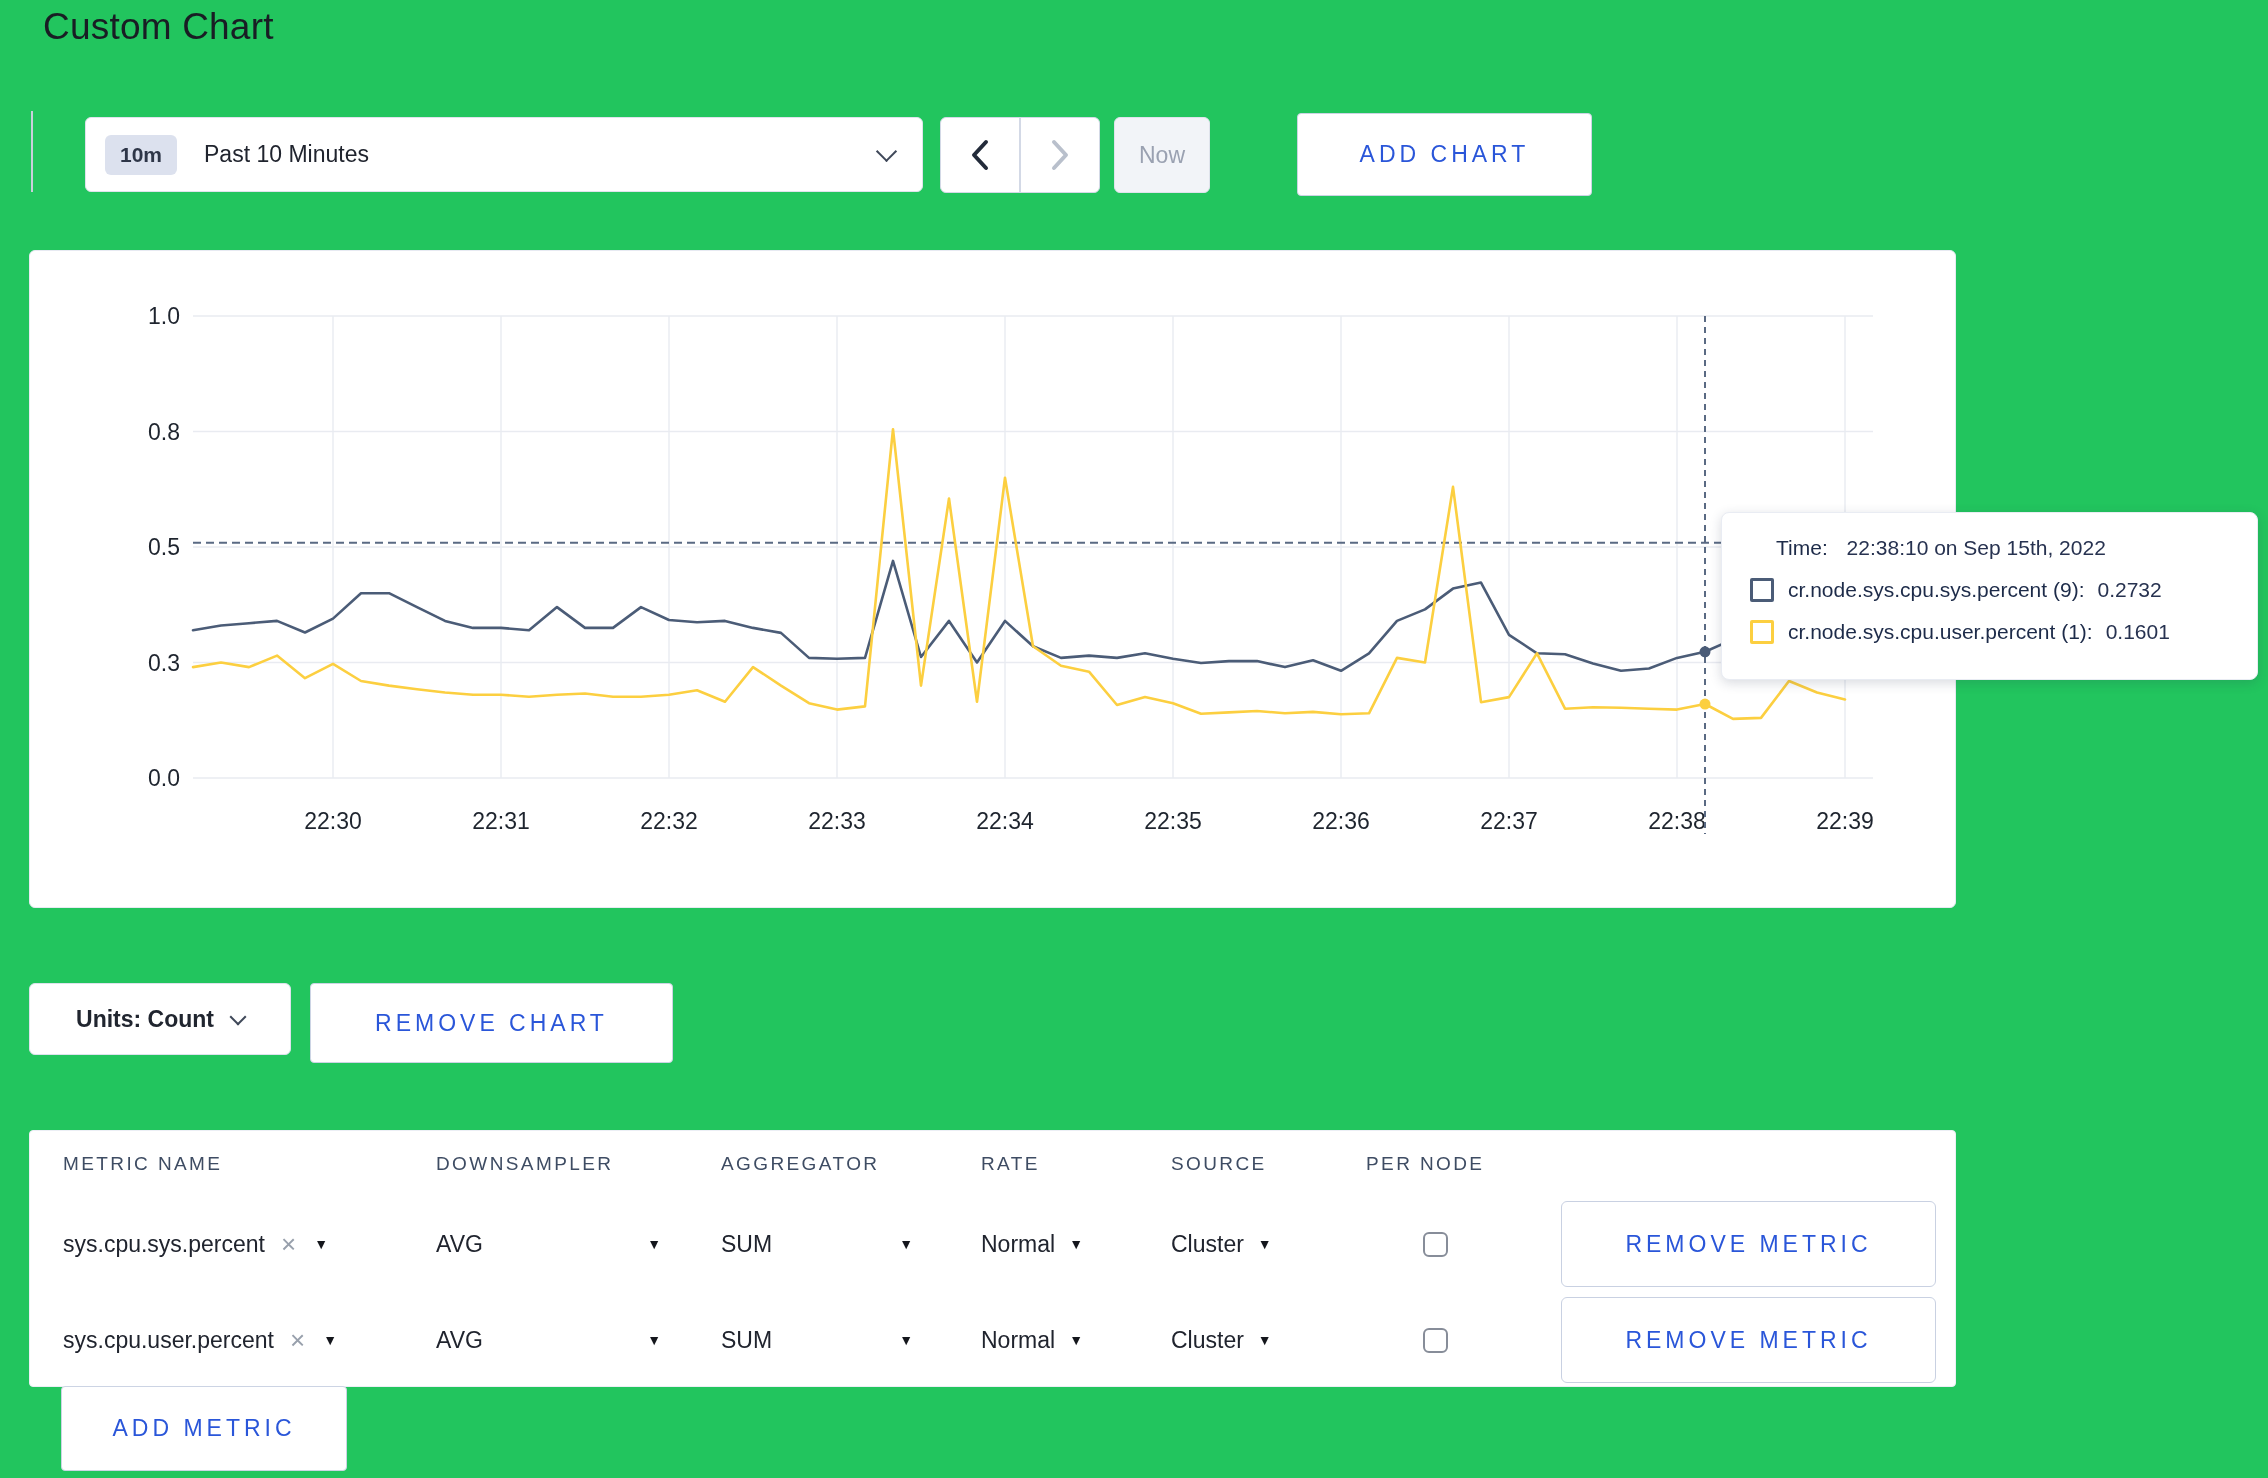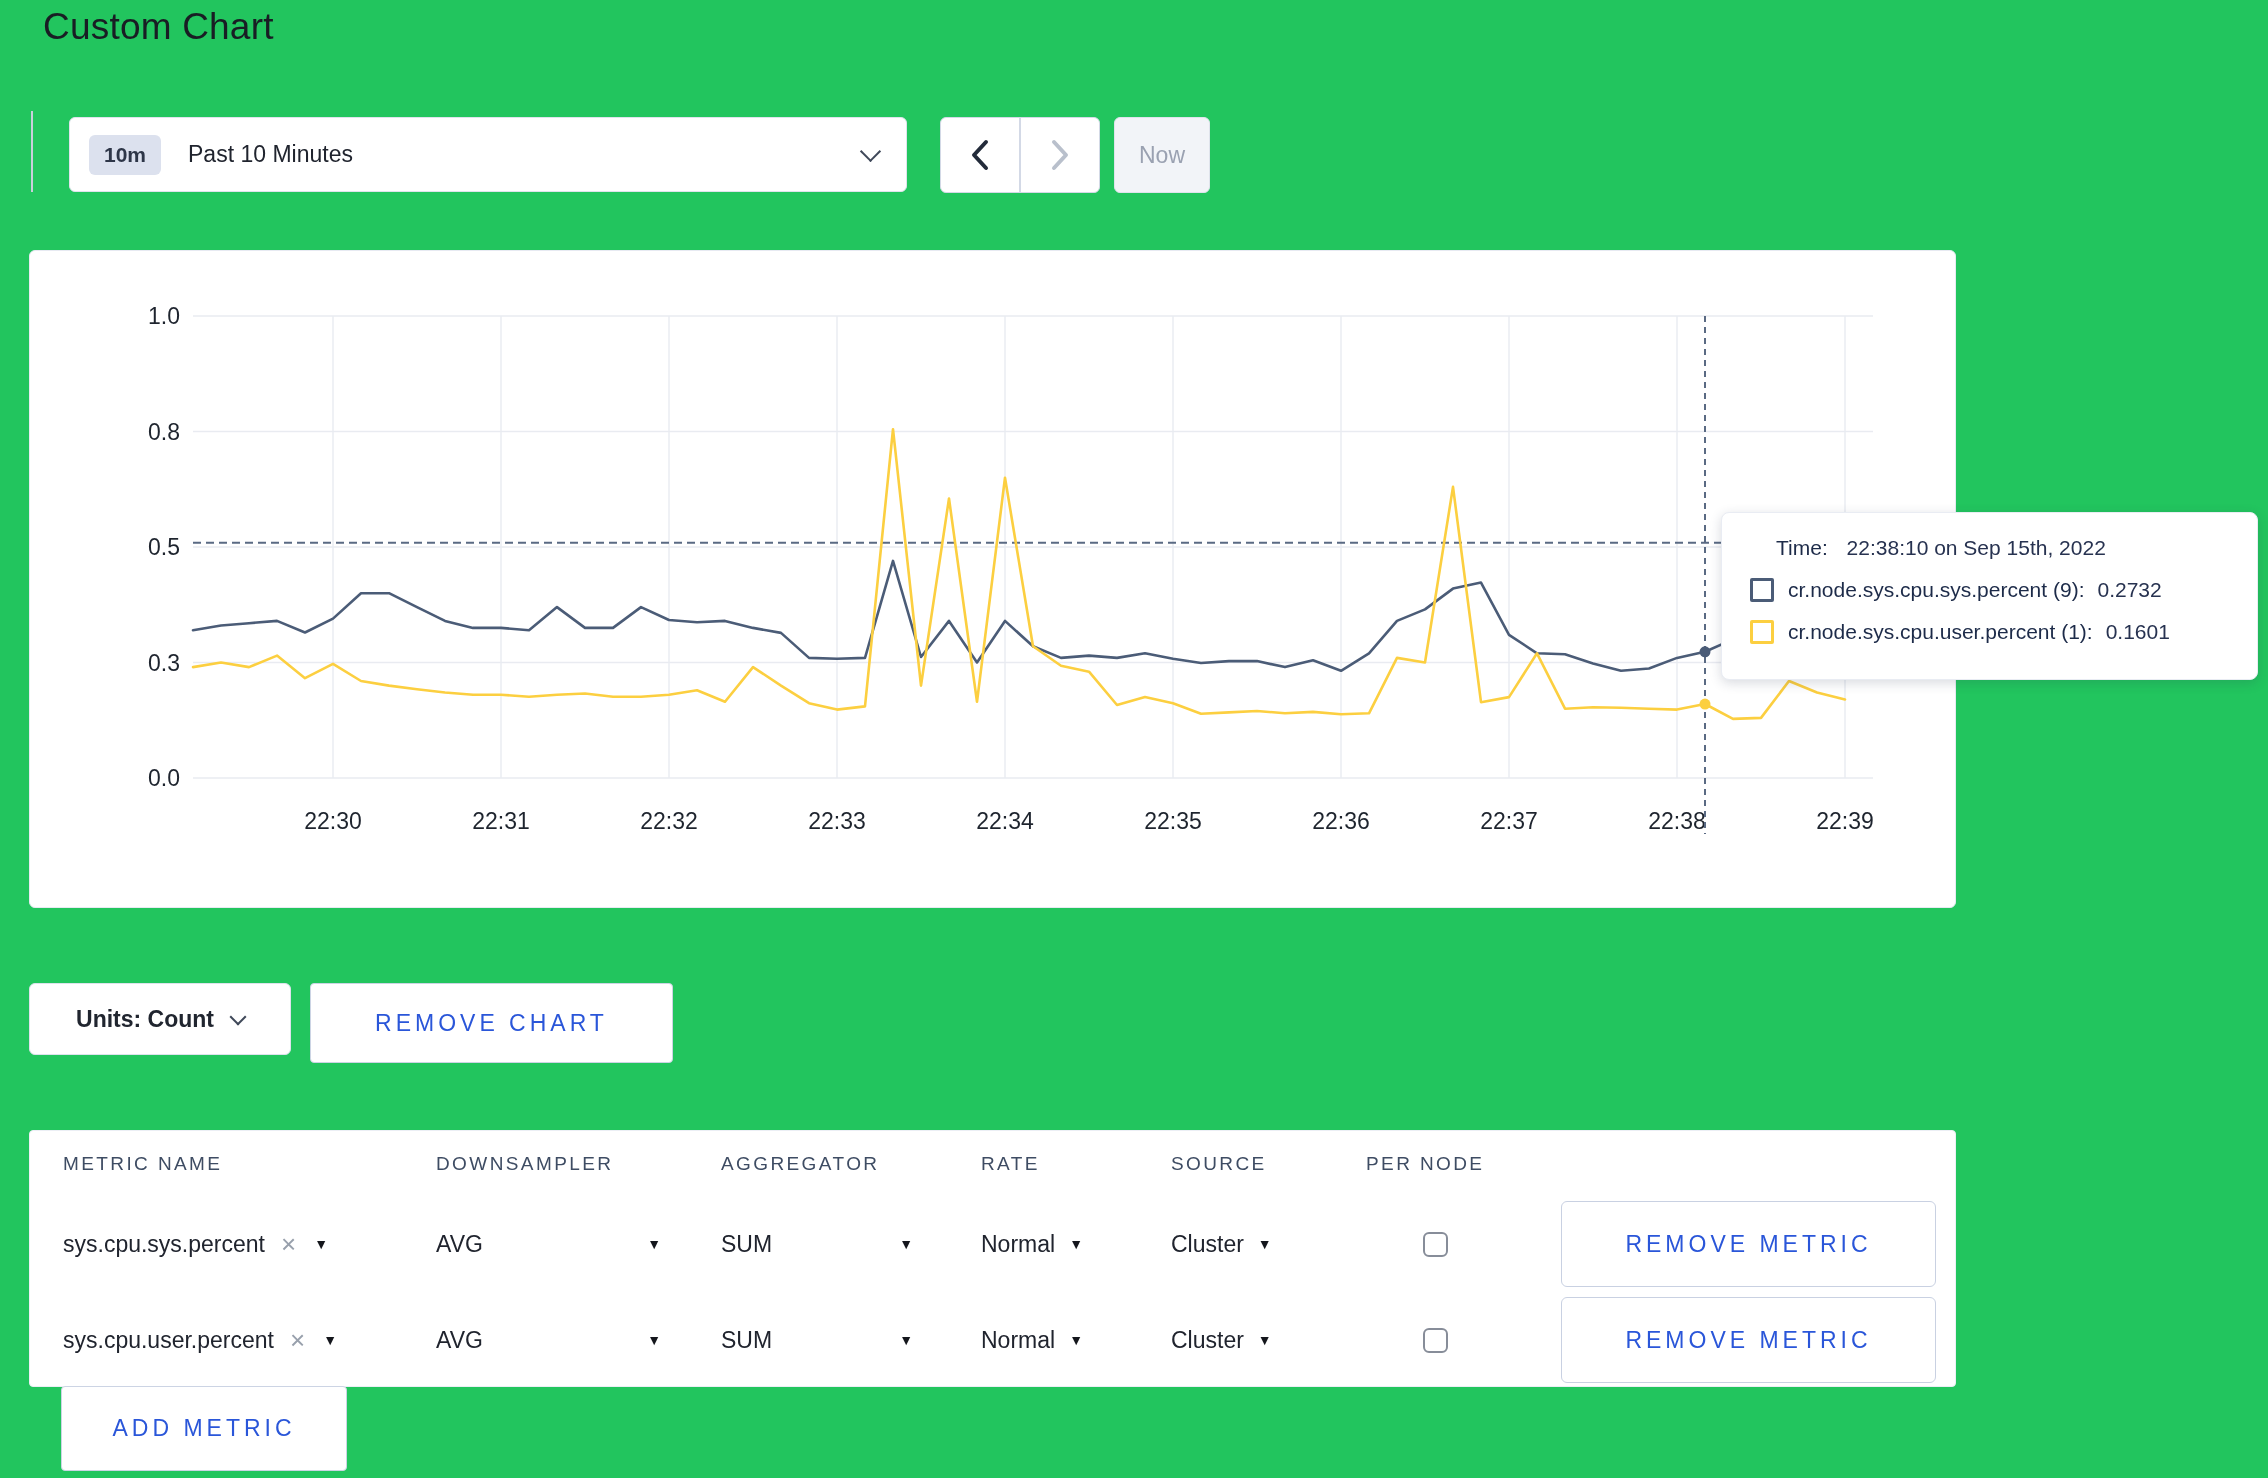--- a/index.html
+++ b/index.html
@@ -3,21 +3,21 @@
 <meta charset="utf-8">
 <style>
   html,body{margin:0;padding:0;}
   body{font-family:"Liberation Sans", sans-serif; background:#f4f5f9;}
   .page{position:relative;width:2268px;height:1478px;background:#22c55e;overflow:hidden;}
 
   .page-title{position:absolute;left:43px;top:6px;margin:0;font-size:37px;font-weight:500;color:#191d24;letter-spacing:.2px;}
 
   
   .tb-divider{position:absolute;left:31px;top:111px;width:2px;height:81px;background:#c9cfdb;}
-  .time-selector{position:absolute;left:69px;top:117px;width:838px;height:75px;background:#fff;border:1.5px solid #dfe3ec;border-radius:6px;box-sizing:border-box;display:flex;align-items:center;cursor:pointer;}
+  .time-selector{position:absolute;left:85px;top:117px;width:838px;height:75px;background:#fff;border:1.5px solid #dfe3ec;border-radius:6px;box-sizing:border-box;display:flex;align-items:center;cursor:pointer;}
   .ts-badge{margin-left:19px;background:#dce1ee;color:#2e3648;font-weight:700;font-size:21px;padding:8px 15px;border-radius:6px;}
   .ts-label{margin-left:27px;font-size:23px;color:#20242e;}
   .chev-down{width:13px;height:13px;border-right:2.5px solid #3f4859;border-bottom:2.5px solid #3f4859;transform:rotate(45deg);margin-left:auto;margin-right:28px;margin-top:-6px;}
   .pager{position:absolute;left:940px;top:117px;width:160px;height:76px;display:flex;background:#fff;border:1.5px solid #d3d9e6;border-radius:6px;box-sizing:border-box;}
   .pager button{flex:1;background:transparent;border:none;cursor:pointer;display:flex;align-items:center;justify-content:center;padding:0;}
   .pager .sep{width:1.5px;background:#d3d9e6;}
   .now-btn{position:absolute;left:1114px;top:117px;width:96px;height:76px;background:#f2f4f8;border:1.5px solid #dfe3ec;border-radius:6px;box-sizing:border-box;font-size:23px;color:#9aa1b1;font-weight:500;cursor:default;font-family:"Liberation Sans",sans-serif;}
   .btn-outline-blue{background:#fff;border:1.5px solid #ccd4e4;border-radius:4px;color:#2a56d9;font-size:23px;font-weight:500;letter-spacing:4px;cursor:pointer;box-sizing:border-box;font-family:"Liberation Sans",sans-serif;}
   .add-chart{position:absolute;left:1297px;top:113px;width:295px;height:83px;}
 
@@ -78,20 +78,21 @@
     </button>
     <div class="sep"></div>
     <button>
       <svg width="22" height="32" viewBox="0 0 22 32">
           <polyline points="5,3 17,16 5,29" fill="none" stroke="#b9c0cc" stroke-width="4" stroke-linecap="round" stroke-linejoin="round"></polyline>
         </svg>
     </button>
   </div>
 
   <button class="now-btn">Now</button>
+  <button class="btn-outline-blue add-chart">ADD CHART</button>
 
   <section class="chart-card">
     <svg id="chart-svg" width="1923" height="654" viewBox="0 0 1923 654">
         <line x1="163" x2="1843" y1="527" y2="527" stroke="#e9ebf1" stroke-width="1.4"></line>
         <line x1="163" x2="1843" y1="411.5" y2="411.5" stroke="#e9ebf1" stroke-width="1.4"></line>
         <line x1="163" x2="1843" y1="296" y2="296" stroke="#e9ebf1" stroke-width="1.4"></line>
         <line x1="163" x2="1843" y1="180.5" y2="180.5" stroke="#e9ebf1" stroke-width="1.4"></line>
         <line x1="163" x2="1843" y1="65" y2="65" stroke="#e9ebf1" stroke-width="1.4"></line>
         <line x1="303" x2="303" y1="65" y2="527" stroke="#e9ebf1" stroke-width="1.4"></line>
         <line x1="471" x2="471" y1="65" y2="527" stroke="#e9ebf1" stroke-width="1.4"></line>

